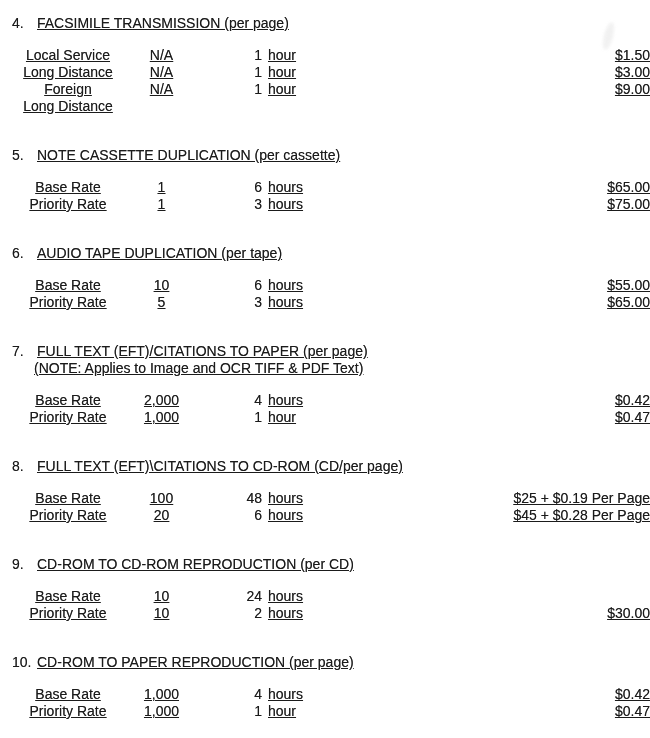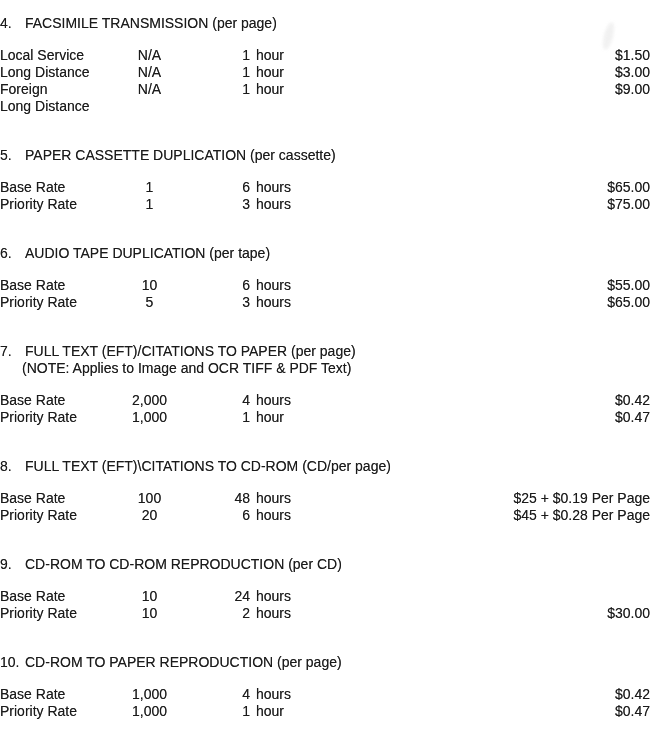--- a/index.html
+++ b/index.html
@@ -9,34 +9,35 @@
     height: 738px;
     background: #ffffff;
     font-family: "Liberation Sans", "DejaVu Sans", sans-serif;
     font-size: 14px;
     color: #1b1b1b;
     position: relative;
     overflow: hidden;
     text-shadow: 0 0 0.4px rgba(0,0,0,0.55);
   }
   .doc {
-    padding: 15px 0 0 0;
+    padding: 15px 0 0 12px;
+    text-decoration: underline;
   }
   .sec { margin-bottom: 32px; }
   .sec-head { line-height: 17px; margin-bottom: 15px; white-space: nowrap; }
   .sec-num { display: inline-block; min-width: 25px; }
   .sec-note { line-height: 17px; margin-left: 22px; }
   .rows { }
   .row {
     display: grid;
     grid-template-columns: 112px 75px 235px auto;
     line-height: 17px;
     white-space: nowrap;
   }
-  .c-label { text-align: left; }
+  .c-label { text-align: center; }
   .c-qty { text-align: center; }
   .c-time { text-align: left; }
   .tnum { display: inline-block; width: 63px; text-align: right; }
   .tunit { margin-left: 6px; }
   .c-price { text-align: right; }
   .artifact {
     position: absolute;
     left: 604px;
     top: 22px;
     width: 9px;
@@ -80,21 +81,21 @@
         <span class="c-label">Long Distance</span>
         <span class="c-qty"></span>
         <span class="c-time"><span class="tnum"></span><span class="tunit"></span></span>
         <span class="c-price"></span>
       </div>
     </div>
   </section>
 
   <section class="sec">
     <div class="sec-head">
-      <span class="sec-num">5.</span><span class="sec-title">PAPER CASSETTE DUPLICATION (per cassette)</span>
+      <span class="sec-num">5.</span><span class="sec-title">NOTE CASSETTE DUPLICATION (per cassette)</span>
     </div>
     <div class="rows">
       <div class="row">
         <span class="c-label">Base Rate</span>
         <span class="c-qty">1</span>
         <span class="c-time"><span class="tnum">6</span><span class="tunit">hours</span></span>
         <span class="c-price">$65.00</span>
       </div>
       <div class="row">
         <span class="c-label">Priority Rate</span>

